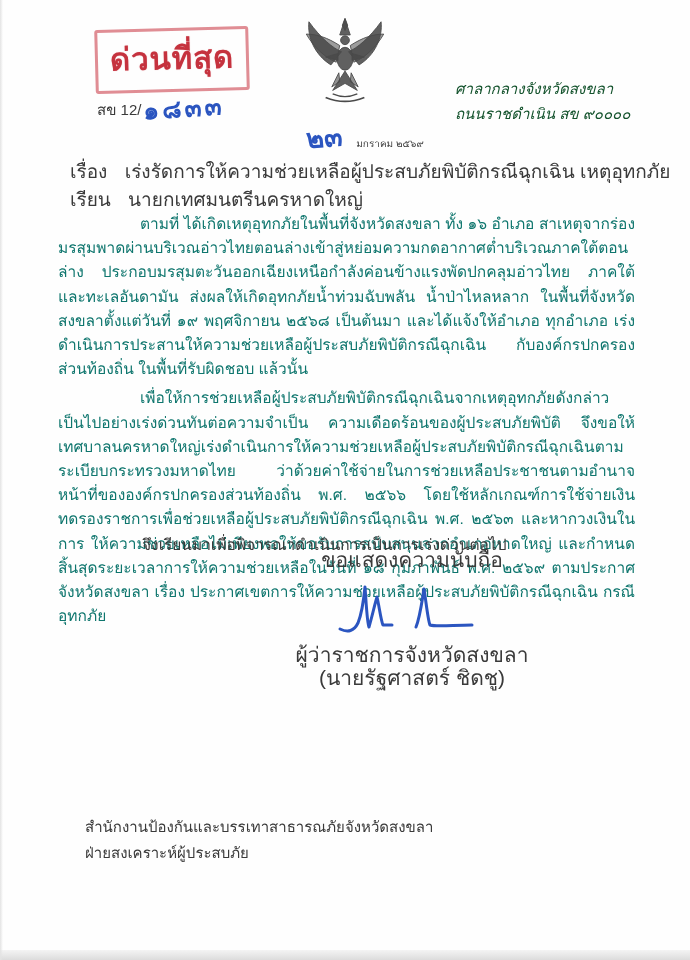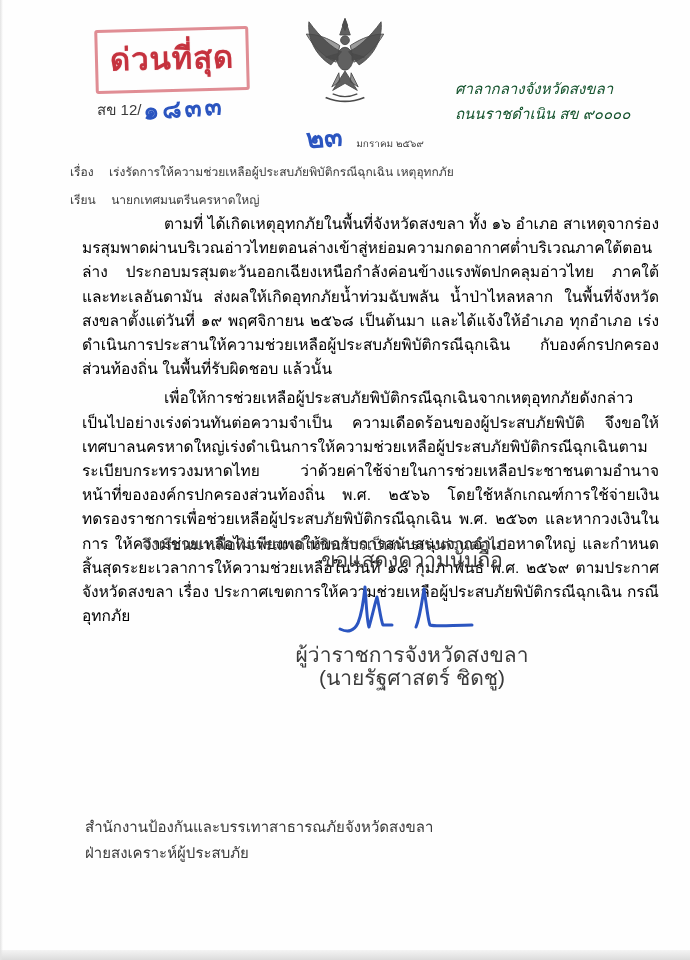--- a/index.html
+++ b/index.html
@@ -30,29 +30,28 @@
   .emblem{position:absolute; left:301px; top:18px;}
   .addr{position:absolute; left:455px; top:76px; font-size:15px; line-height:25px; color:#14532d;font-style:italic;}
   .dateline{position:absolute; left:306px; top:116px; height:36px;}
   .date-day{
     display:inline-block; font-size:27px; color:#2b55c0; font-weight:bold;
     transform:rotate(-5deg); margin-right:14px; vertical-align:bottom;
   }
   .date-rest{font-size:10px; color:#3a3a3a; vertical-align:bottom; line-height:30px;}
 
   
-  .subject{position:absolute; left:70px; top:158px; font-size:12px; color:#3a3a3a; line-height:28px;}
+  .subject{position:absolute; left:70px; top:158px; font-size:19px; color:#3a3a3a; line-height:28px;}
   .subject .lbl{margin-right:12px;}
 
   
   .body-text{
     position:absolute; left:58px; top:212px; width:577px;
-    font-size:15.5px; line-height:24.2px; color:#000000;
+    font-size:15.5px; line-height:24.2px; color:#0f766e;
     text-align:justify;
-    margin-left:24px;
   }
   .body-text p{margin:0 0 5px 0; text-indent:82px;}
   .closing{position:absolute; left:142px; top:532px; font-size:15.5px; color:#3a3a3a;}
 
   
   .signoff{position:absolute; left:292px; top:548px; width:240px; text-align:center;
     font-size:21px; color:#3a3a3a; line-height:23px;}
   .signoff .sig{margin:8px 0 2px 0;}
 
   

